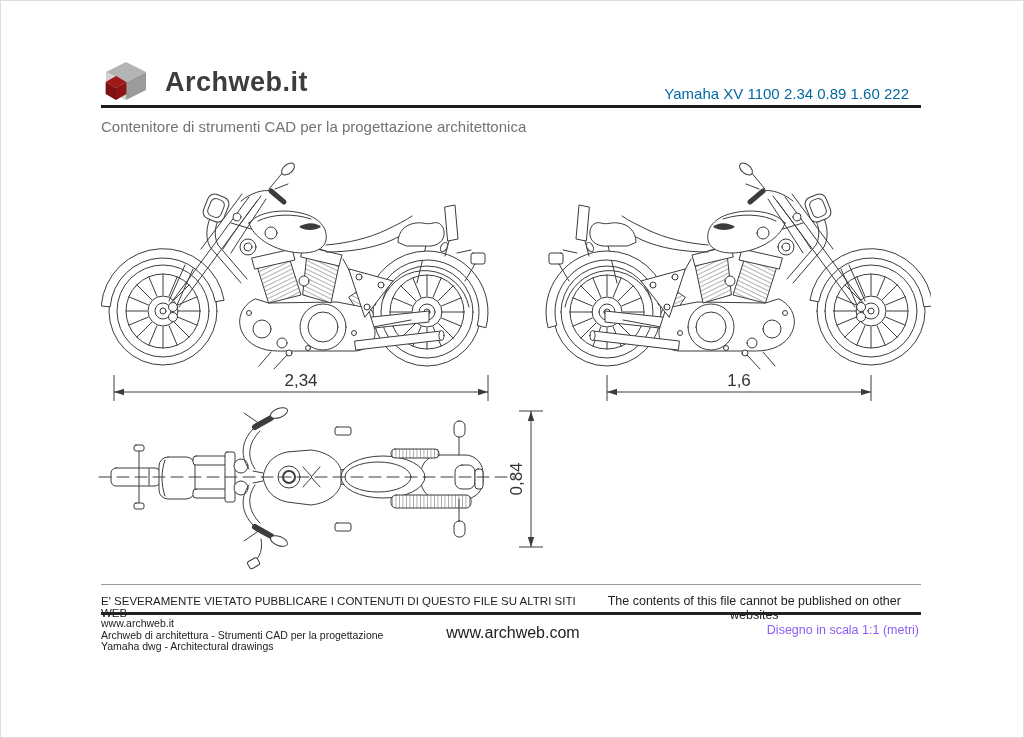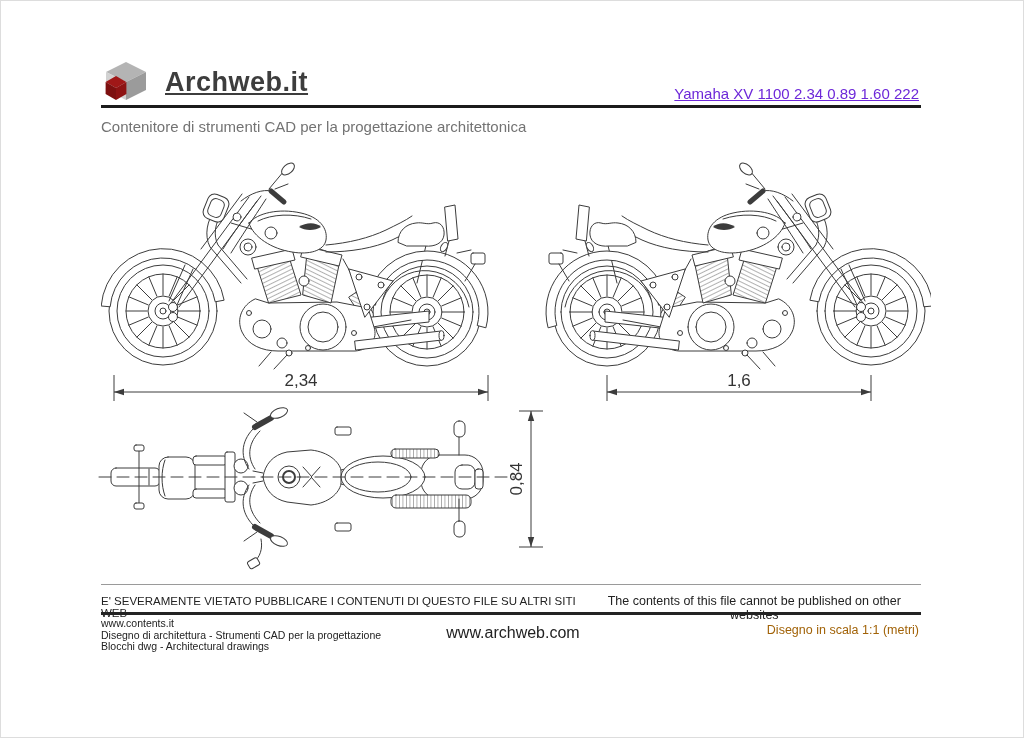--- a/index.html
+++ b/index.html
@@ -1,31 +1,31 @@
 <!DOCTYPE html>
 <html><head>
 <meta charset="utf-8">
 <style>
   html,body{margin:0;padding:0;background:#fff;}
   .page{position:relative;width:1024px;height:738px;background:#fff;overflow:hidden;
         font-family:"Liberation Sans",sans-serif;color:#111;border:1px solid #ddd;box-sizing:border-box;}
   .abs{position:absolute;}
   .logo{left:100px;top:58px;display:flex;align-items:center;gap:14px;}
-  .logo-text{font-size:27px;font-weight:700;color:#3d3d3d;letter-spacing:0.5px;text-decoration:underline;}
-  .doc-title{top:84px;right:104px;font-size:15px;color:#6d28d9;text-decoration:underline;}
+  .logo-text{font-size:27px;font-weight:700;color:#3d3d3d;letter-spacing:0.5px;}
+  .doc-title{top:84px;right:114px;font-size:15px;color:#0369a1;}
   .header-rule{left:100px;top:104px;width:820px;height:3px;background:#1b1b1b;}
   .subtitle{left:100px;top:117px;font-size:15px;color:#737373;}
   .rule-thin{left:100px;top:583px;width:820px;height:1px;background:#9a9a9a;}
   .notice-row{left:100px;top:593px;width:820px;display:flex;justify-content:space-between;align-items:baseline;}
   .notice-it{font-size:11.5px;color:#222;}
   .notice-en{font-size:12.5px;color:#222;text-align:center;}
   .rule-thick{left:100px;top:611px;width:820px;height:3px;background:#232323;}
   .footer-left{left:100px;top:617px;font-size:10.5px;line-height:11.5px;color:#222;}
   .footer-center{left:0;top:623px;width:1024px;text-align:center;font-size:16px;color:#222;}
-  .footer-right{right:104px;top:622px;font-size:12.5px;color:#a16207;}
+  .footer-right{right:104px;top:622px;font-size:12.5px;color:#8b5cf6;}
   svg{display:block;}
   svg text{font-family:"Liberation Sans",sans-serif;fill:#333;stroke:none;}
   .dwg{position:absolute;}
 </style>
 </head>
 <body>
 
 <div class="page">
 
   <svg width="0" height="0" style="position:absolute" aria-hidden="true">
@@ -248,20 +248,20 @@
   </svg>
 
   <div class="abs rule-thin"></div>
   <div class="abs notice-row">
     <span class="notice-it">E' SEVERAMENTE VIETATO PUBBLICARE I CONTENUTI DI QUESTO FILE SU ALTRI SITI WEB</span>
     <span class="notice-en">The contents of this file cannot be published on other websites</span>
   </div>
   <div class="abs rule-thick"></div>
 
   <div class="abs footer-left">
-    <div>www.contents.it</div>
-    <div>Disegno di architettura - Strumenti CAD per la progettazione</div>
-    <div>Blocchi dwg - Architectural drawings</div>
+    <div>www.archweb.it</div>
+    <div>Archweb di architettura - Strumenti CAD per la progettazione</div>
+    <div>Yamaha dwg - Architectural drawings</div>
   </div>
   <div class="abs footer-center">www.archweb.com</div>
   <div class="abs footer-right">Disegno in scala 1:1 (metri)</div>
 
 </div>
 
 </body></html>

